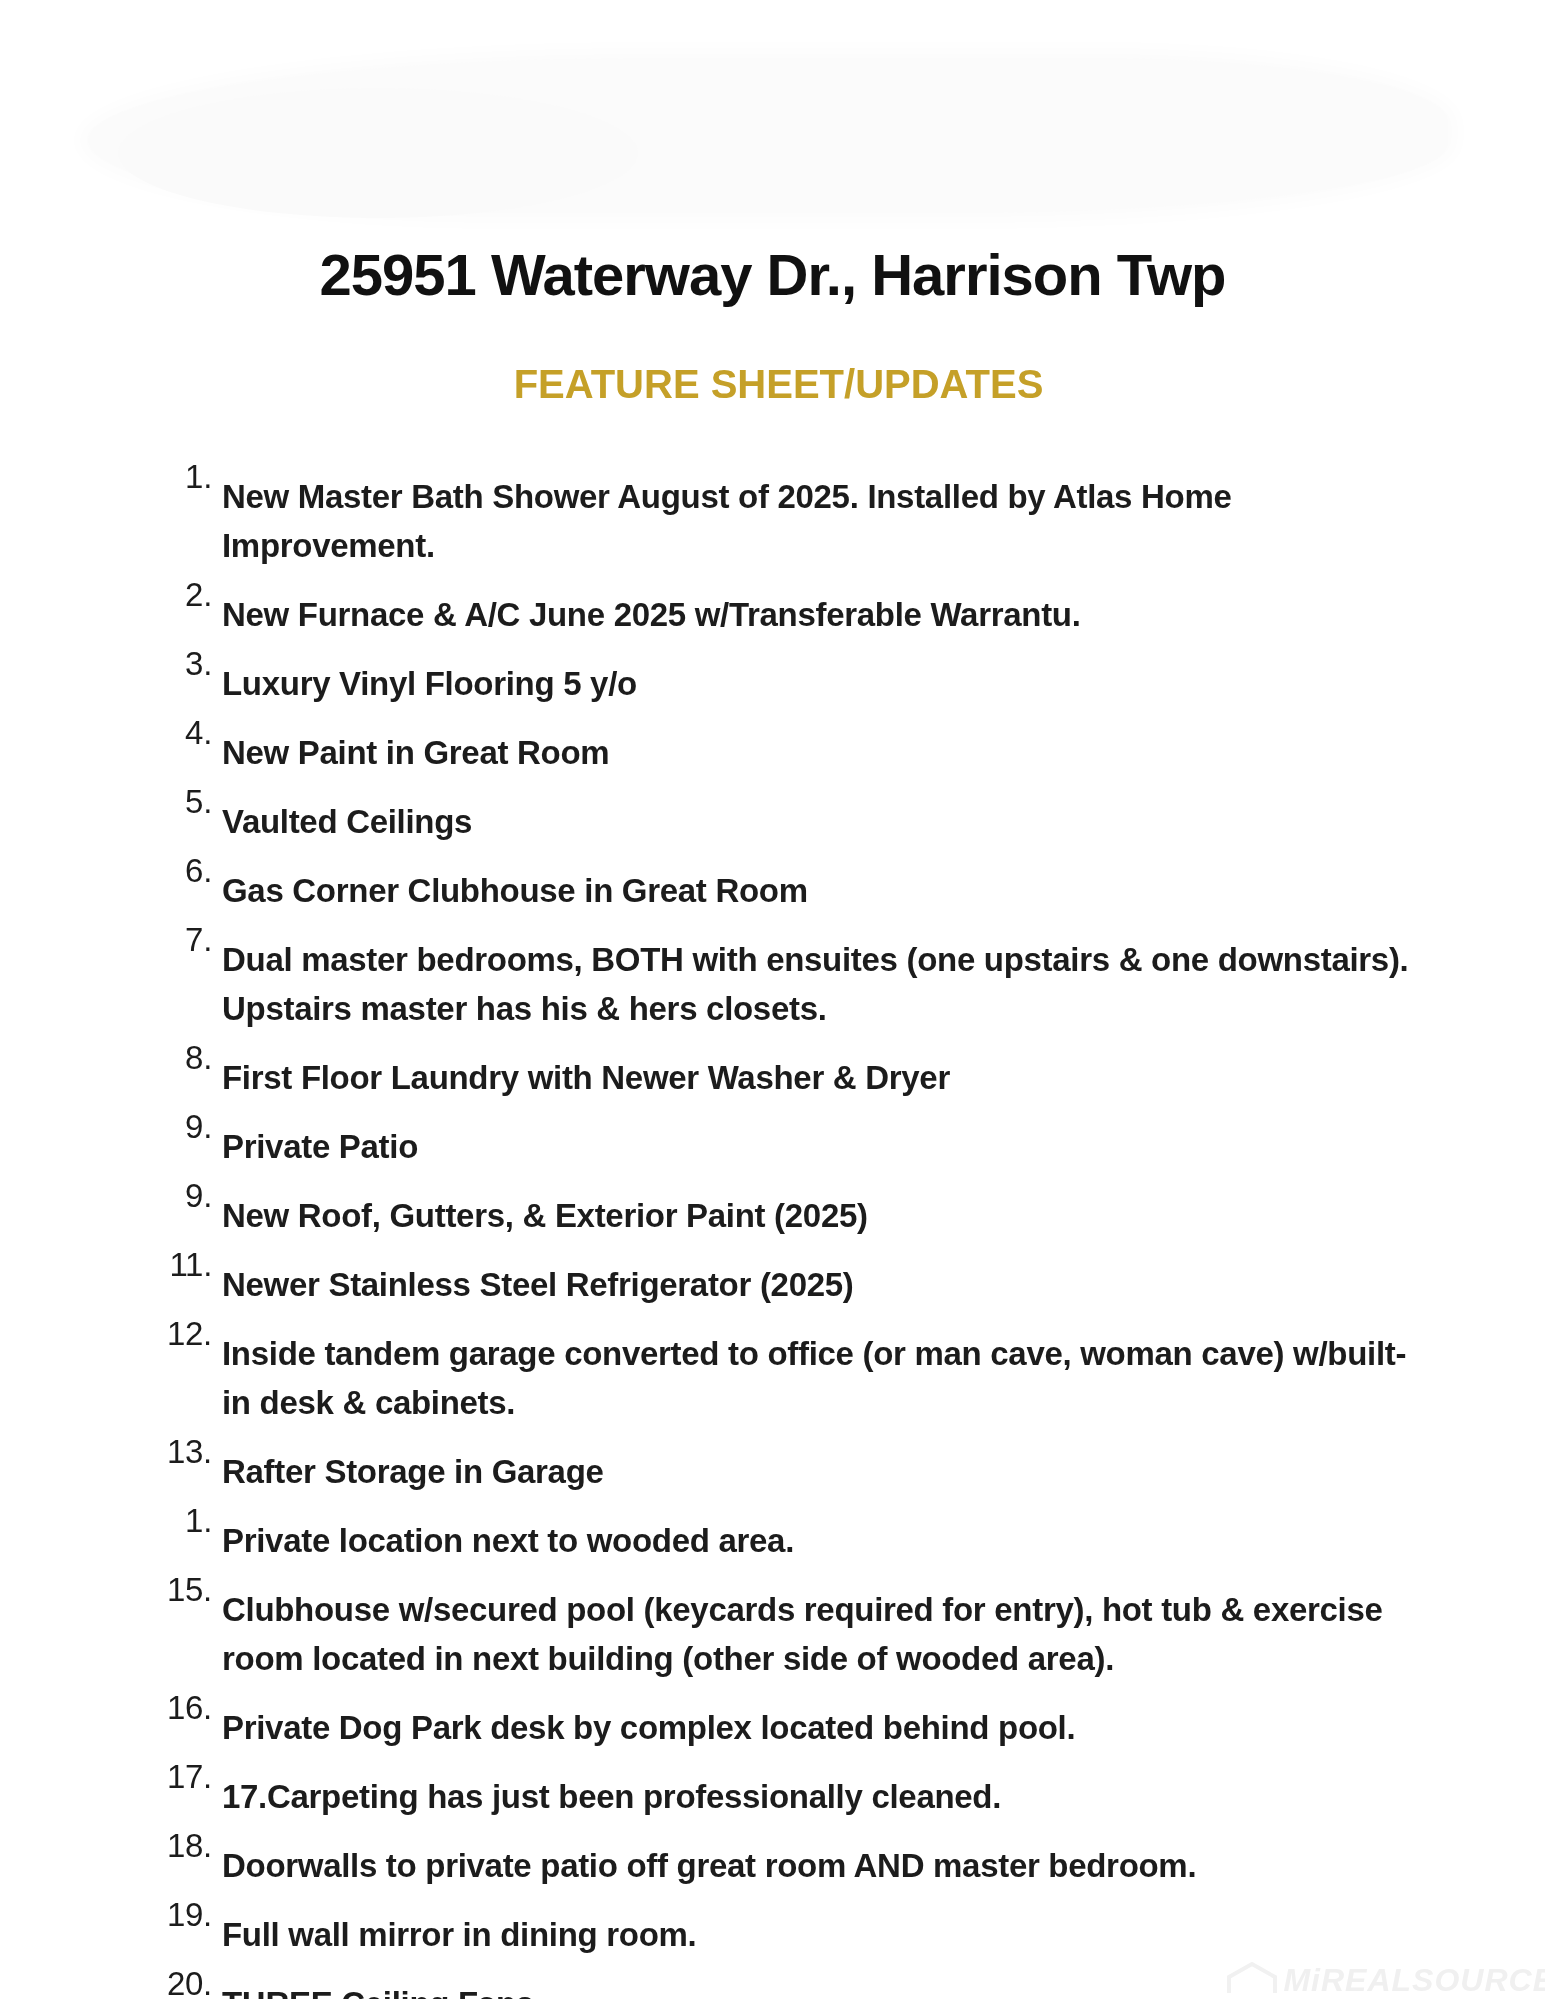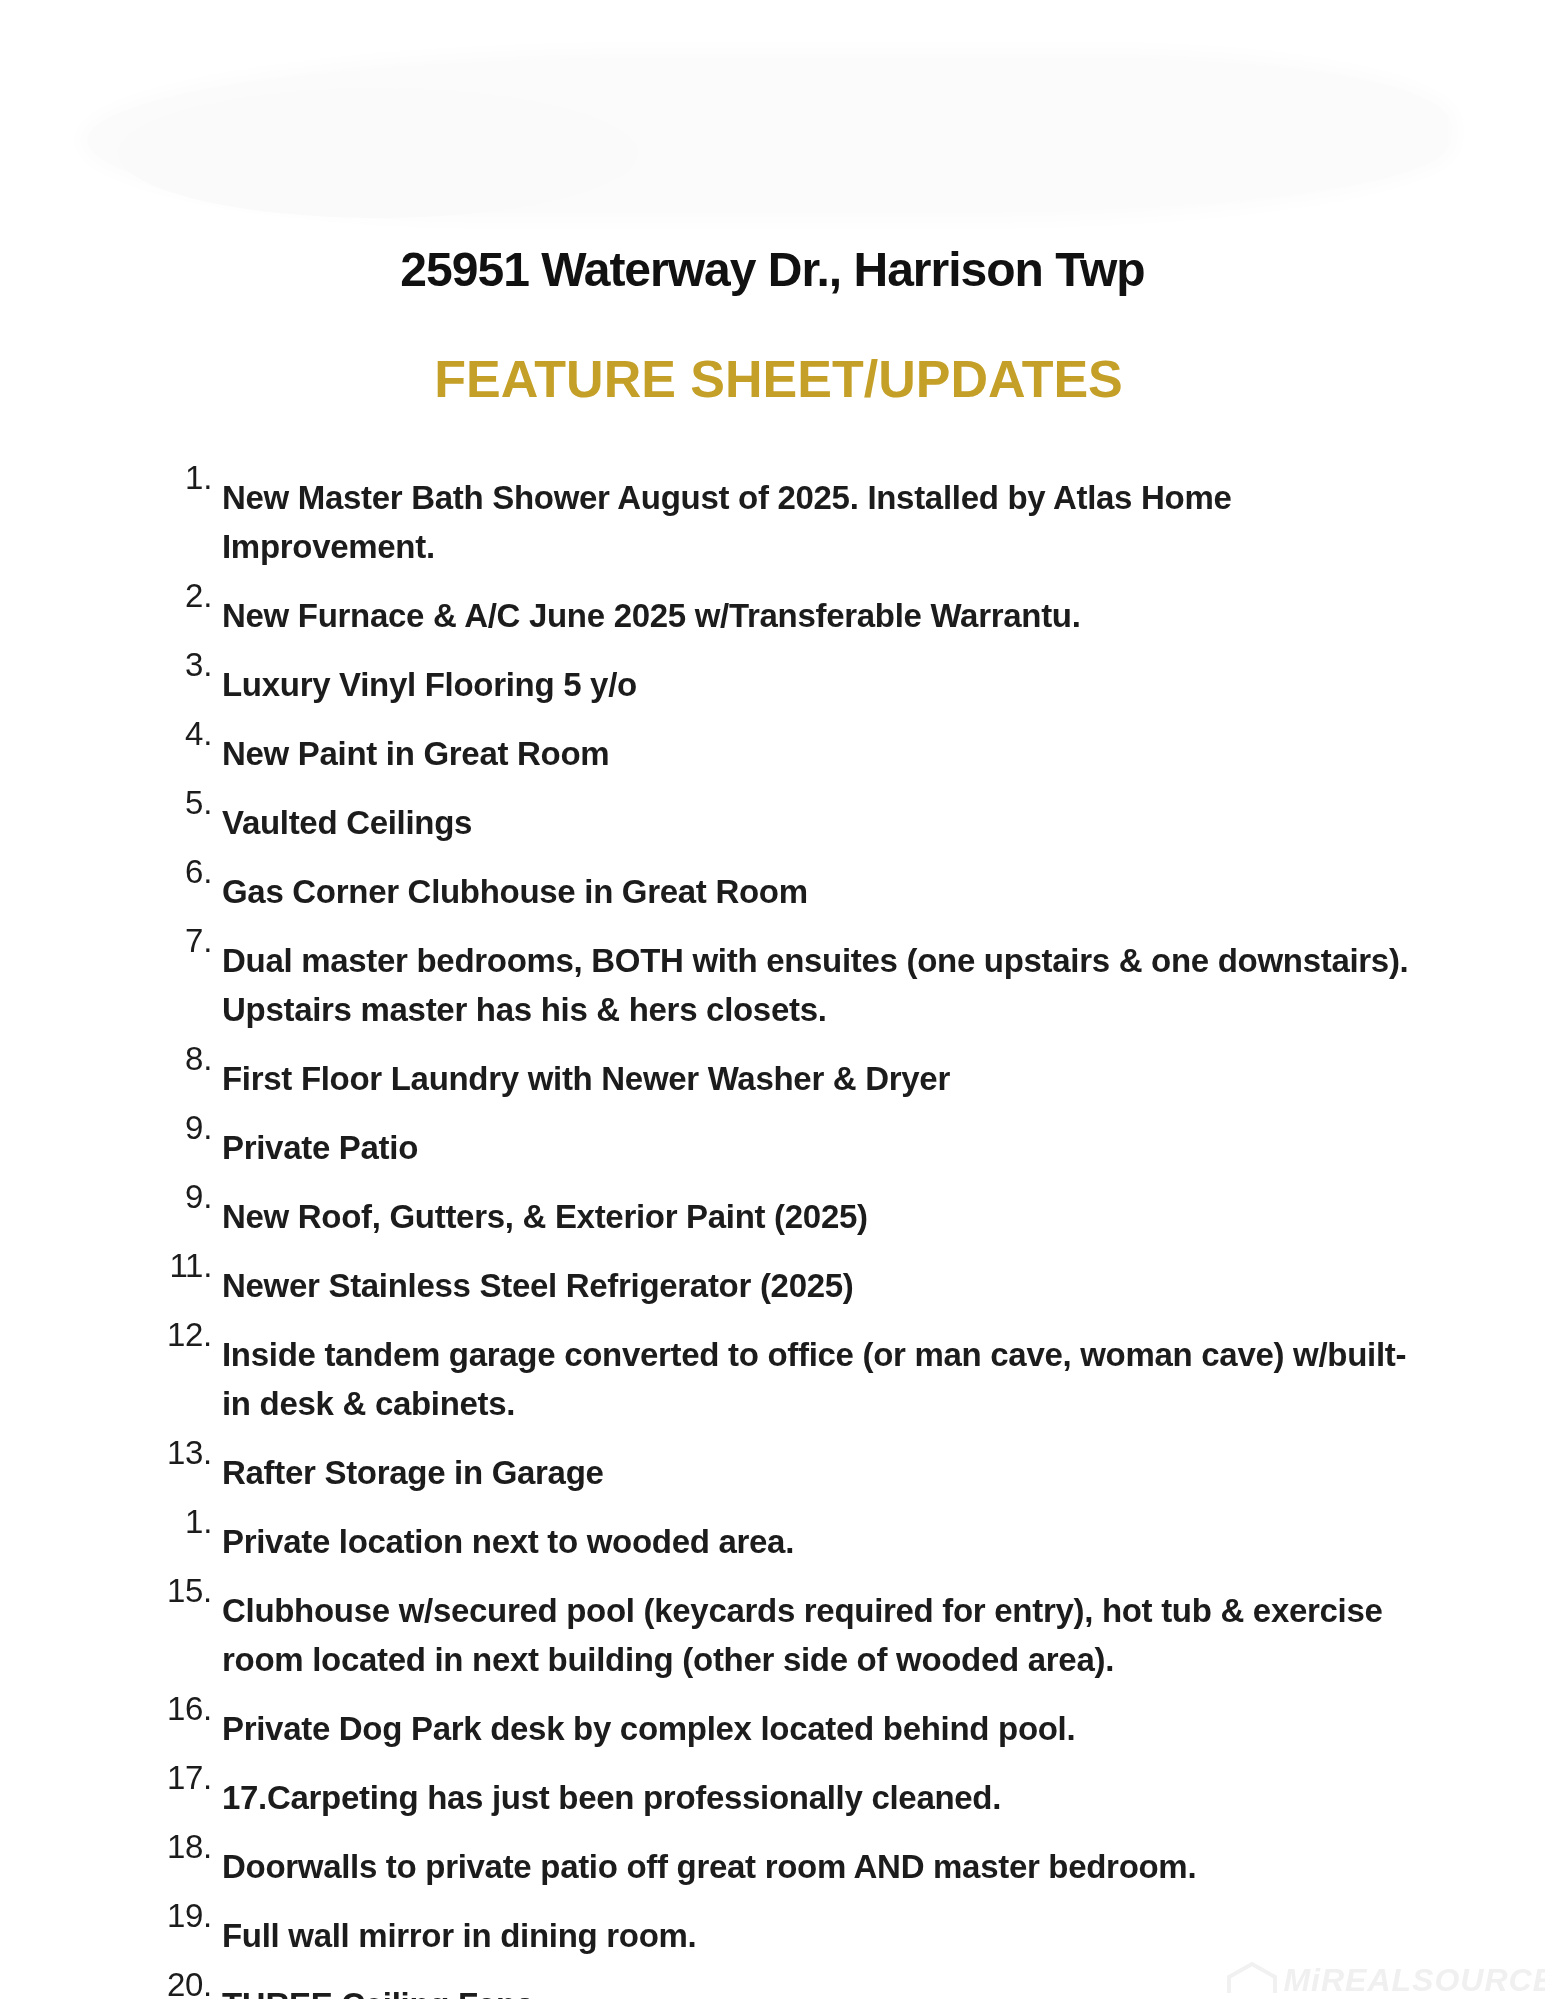--- a/index.html
+++ b/index.html
@@ -38,31 +38,31 @@
     width: 520px;
     height: 130px;
     background: #fafafa;
     border-radius: 50%;
   }
   h1.title {
     position: relative;
     margin: 0;
     padding-top: 245px;
     text-align: center;
-    font-size: 48px;
+    font-size: 58px;
     line-height: 1.05;
     font-weight: 700;
     letter-spacing: -1px;
     color: #111111;
   }
   h2.subtitle {
     position: relative;
     margin: 58px 0 0 12px;
     text-align: center;
-    font-size: 52px;
+    font-size: 40px;
     line-height: 1.0;
     font-weight: 700;
     letter-spacing: 0px;
     color: #C5A028;
   }
   ol.feature-list {
     list-style: none;
     margin: 48px 0 0 0;
     padding: 0 0 0 100px;
     font-size: 33px;

